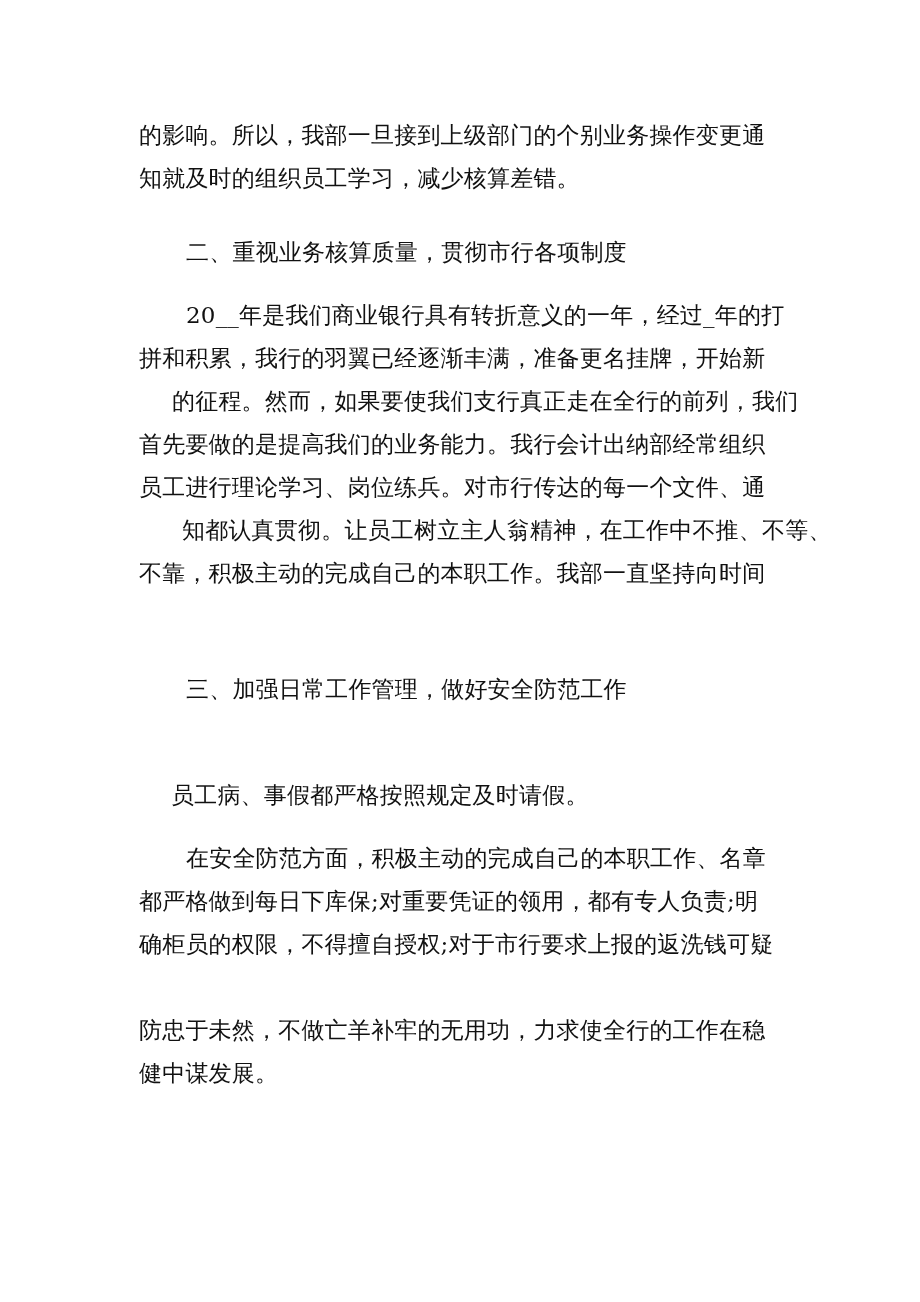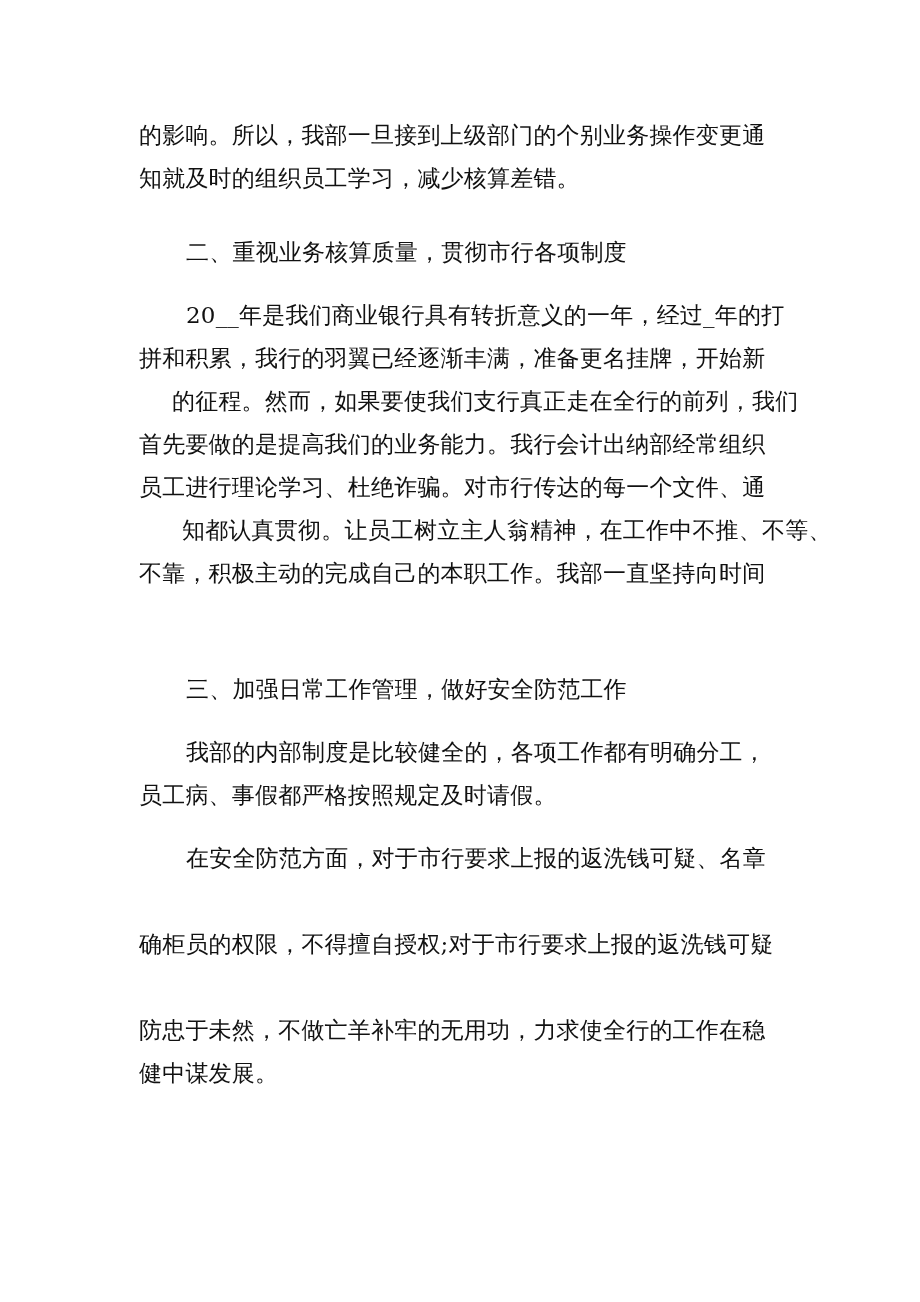--- a/index.html
+++ b/index.html
@@ -41,27 +41,27 @@
 
   <div class="line" style="top:120px;">的影响。所以，我部一旦接到上级部门的个别业务操作变更通</div>
   <div class="line" style="top:163px;">知就及时的组织员工学习，减少核算差错。</div>
 
   <div class="line indent" style="top:237px;">二、重视业务核算质量，贯彻市行各项制度</div>
 
   <div class="line indent" style="top:300px;">20__年是我们商业银行具有转折意义的一年，经过_年的打</div>
   <div class="line" style="top:343px;">拼和积累，我行的羽翼已经逐渐丰满，准备更名挂牌，开始新</div>
   <div class="line" style="top:386px;margin-left:33px;">的征程。然而，如果要使我们支行真正走在全行的前列，我们</div>
   <div class="line" style="top:429px;">首先要做的是提高我们的业务能力。我行会计出纳部经常组织</div>
-  <div class="line" style="top:472px;">员工进行理论学习、杜绝诈骗。对市行传达的每一个文件、通</div>
+  <div class="line" style="top:472px;">员工进行理论学习、岗位练兵。对市行传达的每一个文件、通</div>
   <div class="line" style="top:515px;margin-left:43px;">知都认真贯彻。让员工树立主人翁精神，在工作中不推、不等、</div>
   <div class="line" style="top:558px;">不靠，积极主动的完成自己的本职工作。我部一直坚持向时间</div>
 
   <div class="line indent" style="top:674px;">三、加强日常工作管理，做好安全防范工作</div>
 
-  <div class="line indent" style="top:737px;">我部的内部制度是比较健全的，各项工作都有明确分工，</div>
-  <div class="line" style="top:780px;">员工病、事假都严格按照规定及时请假。</div>
+  <div class="line" style="top:780px;margin-left:32px;">员工病、事假都严格按照规定及时请假。</div>
 
-  <div class="line indent" style="top:843px;">在安全防范方面，对于市行要求上报的返洗钱可疑、名章</div>
+  <div class="line indent" style="top:843px;">在安全防范方面，积极主动的完成自己的本职工作、名章</div>
+  <div class="line" style="top:886px;">都严格做到每日下库保;对重要凭证的领用，都有专人负责;明</div>
   <div class="line" style="top:929px;">确柜员的权限，不得擅自授权;对于市行要求上报的返洗钱可疑</div>
   <div class="line" style="top:1015px;">防忠于未然，不做亡羊补牢的无用功，力求使全行的工作在稳</div>
   <div class="line" style="top:1058px;">健中谋发展。</div>
 
 </div>
 
 </body></html>

